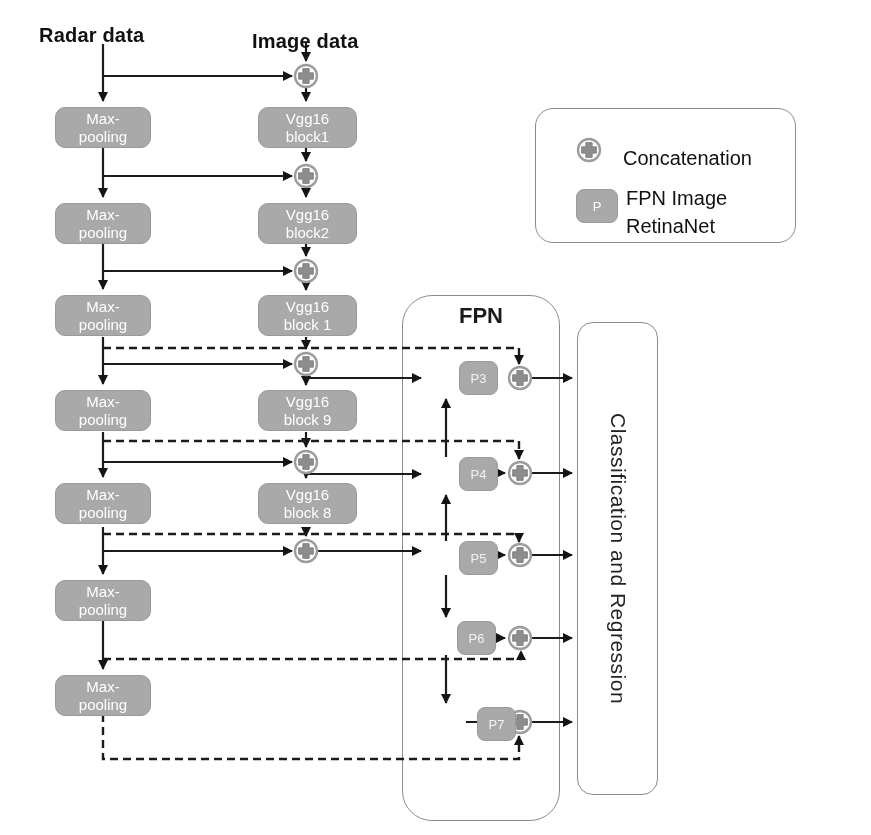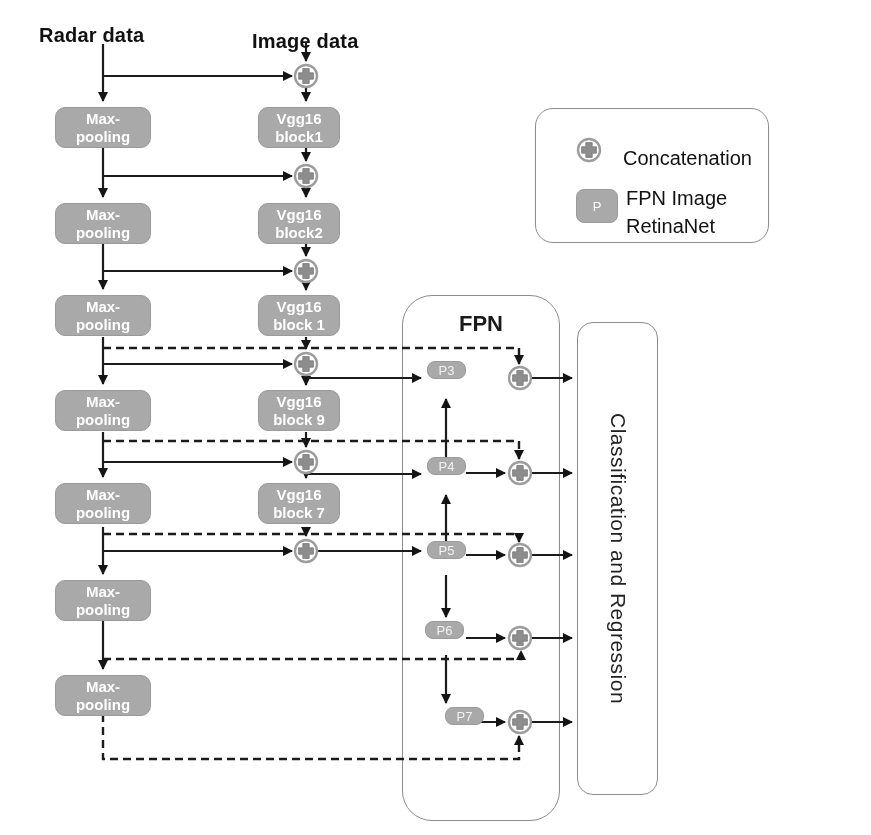--- a/index.html
+++ b/index.html
@@ -1,45 +1,45 @@
 <!DOCTYPE html>
 <html><head>
 <meta charset="utf-8">
 <style>
   html,body{margin:0;padding:0;background:#fff;}
   #canvas{
     position:relative;width:871px;height:835px;background:#fff;overflow:hidden;
     font-family:"Liberation Sans",sans-serif;
   }
-  .abs{position:absolute;margin-top:8px;}
+  .abs{position:absolute;}
   .input-label{
     position:absolute;font-size:20px;font-weight:600;color:#111;letter-spacing:.2px;z-index:3;
   }
   .block{
     position:absolute;background:#a9a9a9;border:1px solid #9a9a9a;border-radius:10px;
     color:#fff;display:flex;flex-direction:column;align-items:center;justify-content:center;
     font-size:15px;line-height:1.2;text-align:center;z-index:3;box-sizing:border-box;
   }
-  .mp,.vgg{width:96px;height:41px;font-weight:bold;}
-  .vgg{width:82px;}
+  .mp,.vgg{width:96px;height:41px;}
+  .vgg{width:99px;}
   .pblock{
-    position:absolute;width:39px;height:18px;background:#a9a9a9;border:1px solid #9a9a9a;
+    position:absolute;width:39px;height:34px;background:#a9a9a9;border:1px solid #9a9a9a;
     border-radius:8px;color:#f2f2f2;display:flex;align-items:center;justify-content:center;
-    font-size:13px;z-index:3;box-sizing:border-box;
+    font-size:13px;z-index:3;box-sizing:border-box;margin-left:32px;
   }
   .container-box{
     position:absolute;background:#fff;border:1.6px solid #8c8c8c;z-index:1;box-sizing:border-box;
   }
   #fpn-box{left:402px;top:295px;width:158px;height:526px;border-radius:30px;}
   #cls-box{left:577px;top:322px;width:81px;height:473px;border-radius:16px;
     display:flex;align-items:center;justify-content:center;}
   #cls-box .vtext{
     writing-mode:vertical-rl;font-size:21px;color:#222;letter-spacing:.5px;white-space:nowrap;
   }
-  #legend-box{left:535px;top:108px;width:234px;height:135px;border-radius:18px;}
+  #legend-box{left:535px;top:108px;width:261px;height:135px;border-radius:18px;}
   #fpn-title{left:402px;top:303px;width:158px;text-align:center;font-size:22px;font-weight:600;color:#1a1a1a;z-index:3;}
   .legend-text{position:absolute;font-size:20px;color:#111;z-index:1;}
   #legend-pbox{position:absolute;left:40px;top:80px;width:42px;height:34px;background:#a9a9a9;
     border:1px solid #9a9a9a;border-radius:8px;color:#fff;display:flex;align-items:center;
     justify-content:center;font-size:13px;box-sizing:border-box;}
   #wires{position:absolute;left:0;top:0;z-index:2;}
 </style>
 </head>
 <body>
 
@@ -185,21 +185,21 @@
   <div class="block vgg" style="left:258px;top:295px">
     <span>Vgg16</span>
     <span>block 1</span>
   </div>
   <div class="block vgg" style="left:258px;top:390px">
     <span>Vgg16</span>
     <span>block 9</span>
   </div>
   <div class="block vgg" style="left:258px;top:483px">
     <span>Vgg16</span>
-    <span>block 7</span>
+    <span>block 8</span>
   </div>
 
   <div id="fpn-title" class="abs">FPN</div>
   <div class="pblock" style="left:427px;top:361px">P3</div>
   <div class="pblock" style="left:427px;top:457px">P4</div>
   <div class="pblock" style="left:427px;top:541px">P5</div>
   <div class="pblock" style="left:425px;top:621px">P6</div>
   <div class="pblock" style="left:445px;top:707px">P7</div>
 
 </div>

